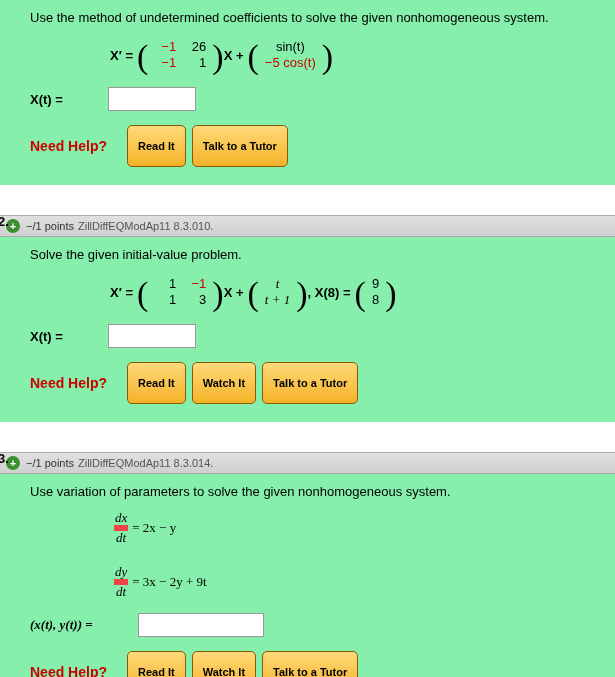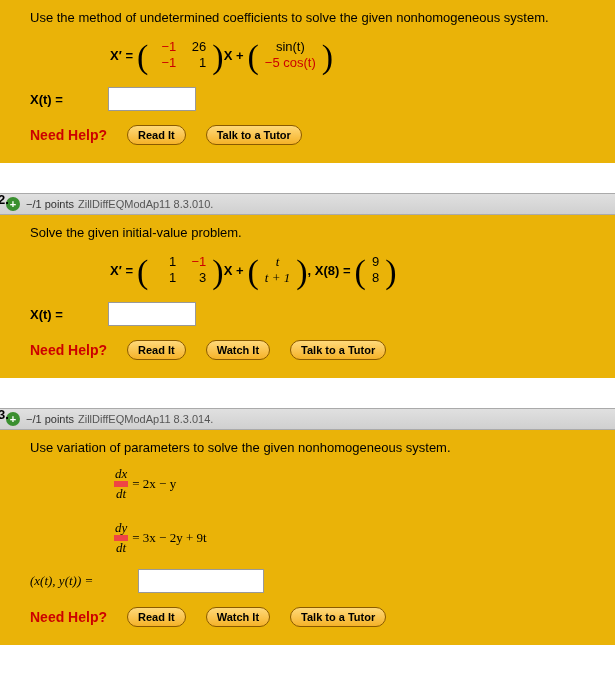--- a/index.html
+++ b/index.html
@@ -5,21 +5,21 @@
   body {
     margin: 0;
     padding: 0;
     font-family: Arial, Helvetica, sans-serif;
     font-size: 13px;
     background: #fff;
     width: 615px;
   }
   .problem-section {
     padding: 10px 10px 18px 30px;
-    background: #eab308;
+    background: #86efac;
   }
   .prompt {
     color: #000;
     margin-bottom: 12px;
   }
   .eq-block {
     margin: 8px 0 14px 80px;
   }
   .eq-row {
     display: flex;
@@ -84,26 +84,26 @@
   }
   .help-row {
     display: flex;
     align-items: center;
     margin-top: 6px;
   }
   .btn {
     border: 1px solid #8a5a00;
     background: linear-gradient(#ffd97a, #f5b228);
     font-size: 11px;
-    padding: 3px 10px;
-    margin-right: 20px;
+    padding: 14px 10px;
+    margin-right: 6px;
     font-weight: bold;
     color: #000;
     cursor: pointer;
-    border-radius: 10px;
+    border-radius: 5px;
   }
   .header-bar {
     background: linear-gradient(#e0e0e0, #d0d0d0);
     border-top: 1px solid #aaa;
     border-bottom: 1px solid #aaa;
     padding: 3px 6px;
     display: flex;
     align-items: center;
     font-size: 11px;
   }
@@ -283,21 +283,21 @@
     <div class="eq-row">
       <span class="frac">
         <span class="num ser">dy</span>
         <span class="den ser">dt</span>
       </span>
       <span class="serup"> = 3x − 2y + 9t</span>
     </div>
   </div>
 
   <div class="answer-row">
-    <span class="lbl serup" style="font-weight:normal; font-style:italic;">(x(t), y(t))  =</span>
+    <span class="lbl serup" style="font-weight:bold; font-style:italic;">(x(t), y(t))  =</span>
     <input class="ans-box" style="width: 120px;" type="text">
   </div>
 
   <div class="help-row">
     <span class="need-help">Need Help?</span>
     <button class="btn">Read It</button>
     <button class="btn">Watch It</button>
     <button class="btn">Talk to a Tutor</button>
   </div>
 </div>

